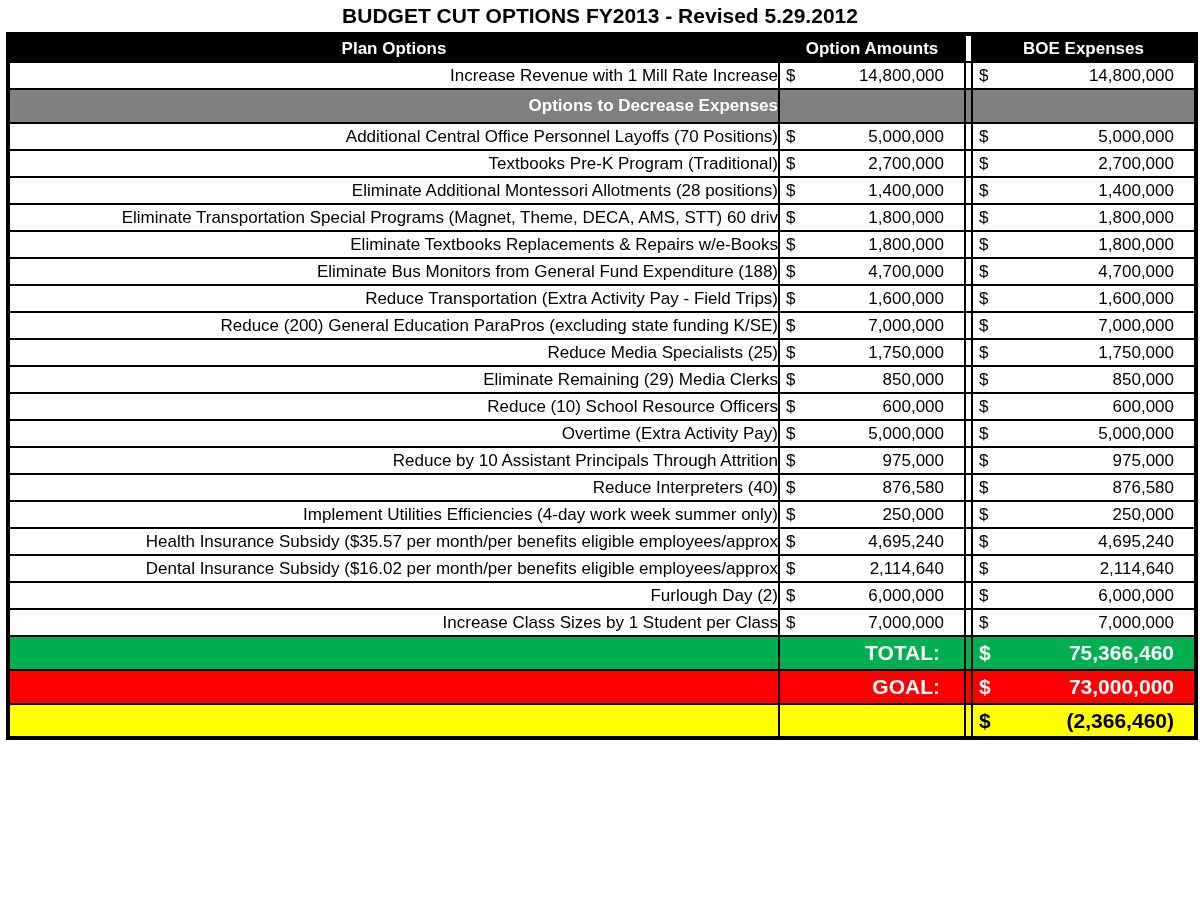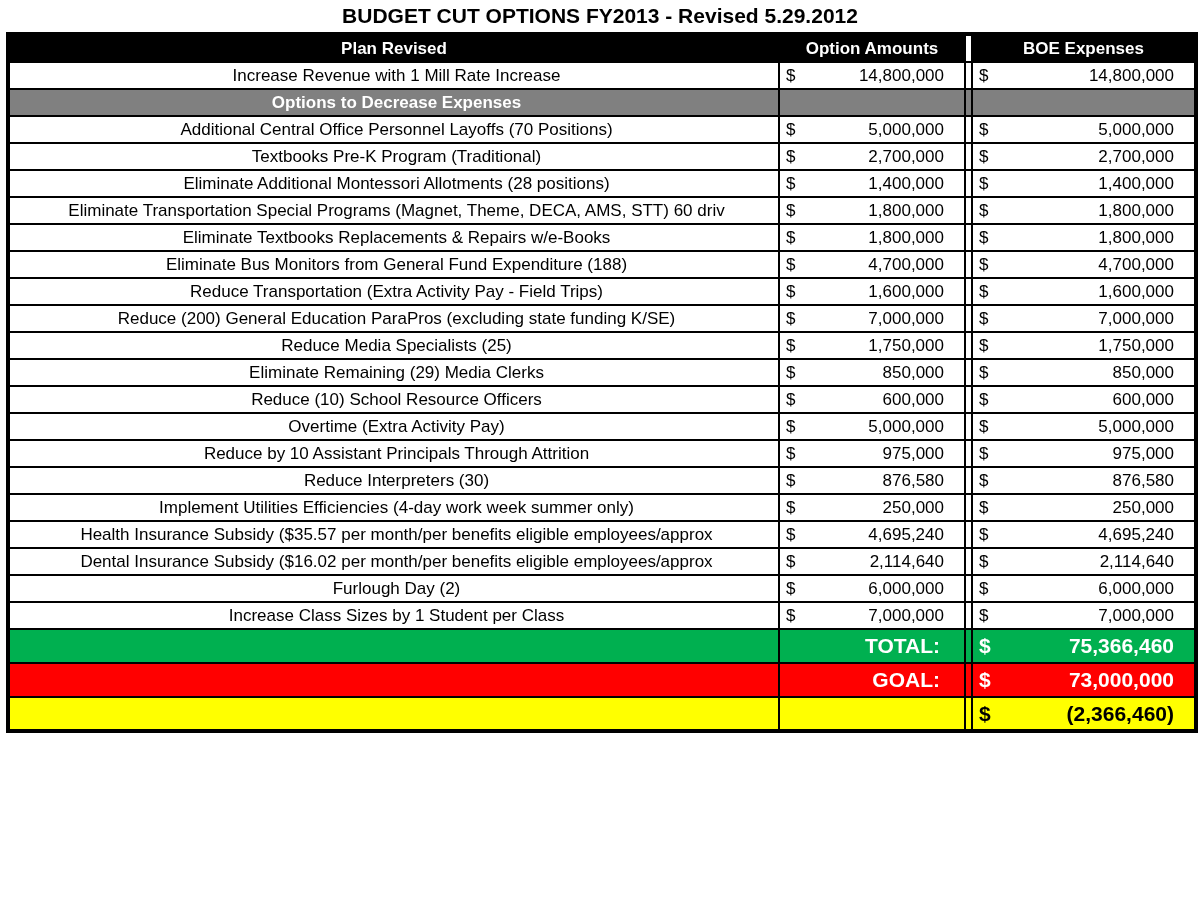--- a/index.html
+++ b/index.html
@@ -28,47 +28,47 @@
   col.c-amount{width:186px;}
   col.c-gap{width:7px;}
   col.c-boe{width:224px;}
   th,td{border:2px solid #000;padding:0;overflow:hidden;}
   thead th{
     background:var(--header-row);color:#fff;font-weight:bold;font-size:17px;
     height:28px;text-align:center;
   }
   thead th.spacer-header{background:#ffffff;}
   tr.data-row td{height:27px;font-size:17px;}
-  .label-cell{white-space:nowrap;padding-left:5px;text-align:center;}
+  .label-cell{white-space:nowrap;padding-left:5px;text-align:right;}
   .money{display:flex;justify-content:space-between;align-items:baseline;}
   .money .cur{padding-left:6px;}
   .money .val{padding-right:20px;text-align:right;}
   tr.section-row{background:var(--section-row);}
-  tr.section-row td{height:27px;color:#fff;font-weight:bold;font-size:17px;}
+  tr.section-row td{height:34px;color:#fff;font-weight:bold;font-size:17px;}
   tr.total-row{background:var(--total-row);color:#fff;}
   tr.goal-row{background:var(--goal-row);color:#fff;}
   tr.variance-row{background:var(--variance-row);color:#000;}
   tr.footer-row td{height:34px;font-size:21px;font-weight:bold;}
   .footer-label{text-align:right;padding-right:24px;}
 </style>
 </head>
 <body>
 
 <div class="title">BUDGET CUT OPTIONS FY2013 - Revised 5.29.2012</div>
 
 <table>
   <colgroup>
     <col class="c-plan">
       <col class="c-amount">
       <col class="c-gap">
       <col class="c-boe">
   </colgroup>
   <thead>
     <tr>
-      <th>Plan Revised</th>
+      <th>Plan Options</th>
       <th>Option Amounts</th>
       <th class="spacer-header"></th>
       <th>BOE Expenses</th>
     </tr>
   </thead>
   <tbody>
     <tr class="data-row">
       <td class="label-cell"><span>Increase Revenue with 1 Mill Rate Increase</span></td>
       <td>
         <div class="money">
@@ -309,21 +309,21 @@
     <td>
       <div class="money">
             <span class="cur">$</span>
             <span class="val row-amount-2">975,000</span>
           </div>
     </td>
   </tr>
 
 
   <tr class="data-row">
-    <td class="label-cell"><span class="row-label">Reduce Interpreters (30)</span></td>
+    <td class="label-cell"><span class="row-label">Reduce Interpreters (40)</span></td>
     <td>
       <div class="money">
             <span class="cur">$</span>
             <span class="val row-amount-1">876,580</span>
           </div>
     </td>
     <td></td>
     <td>
       <div class="money">
             <span class="cur">$</span>

